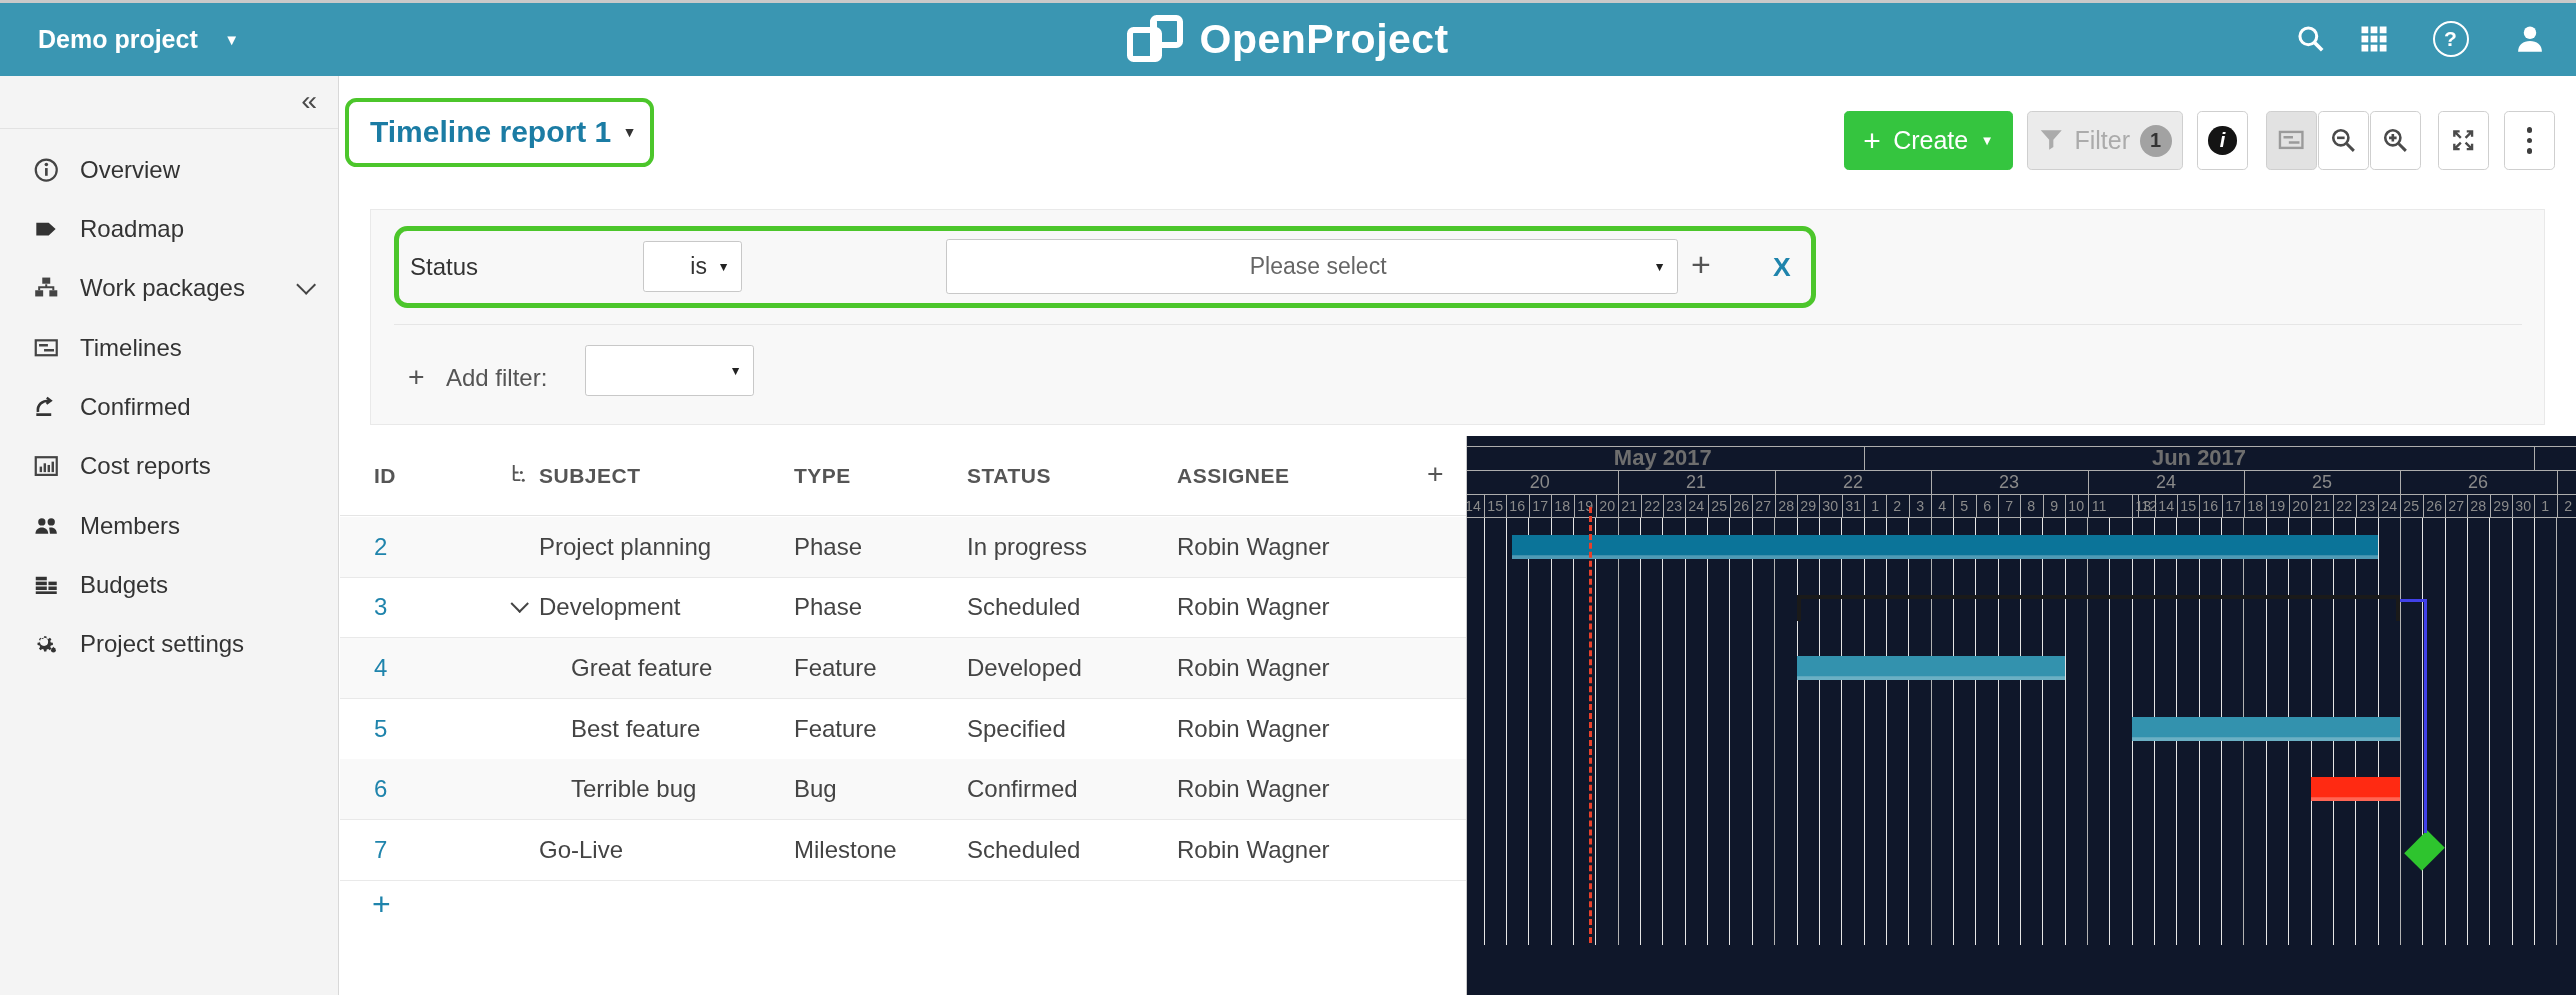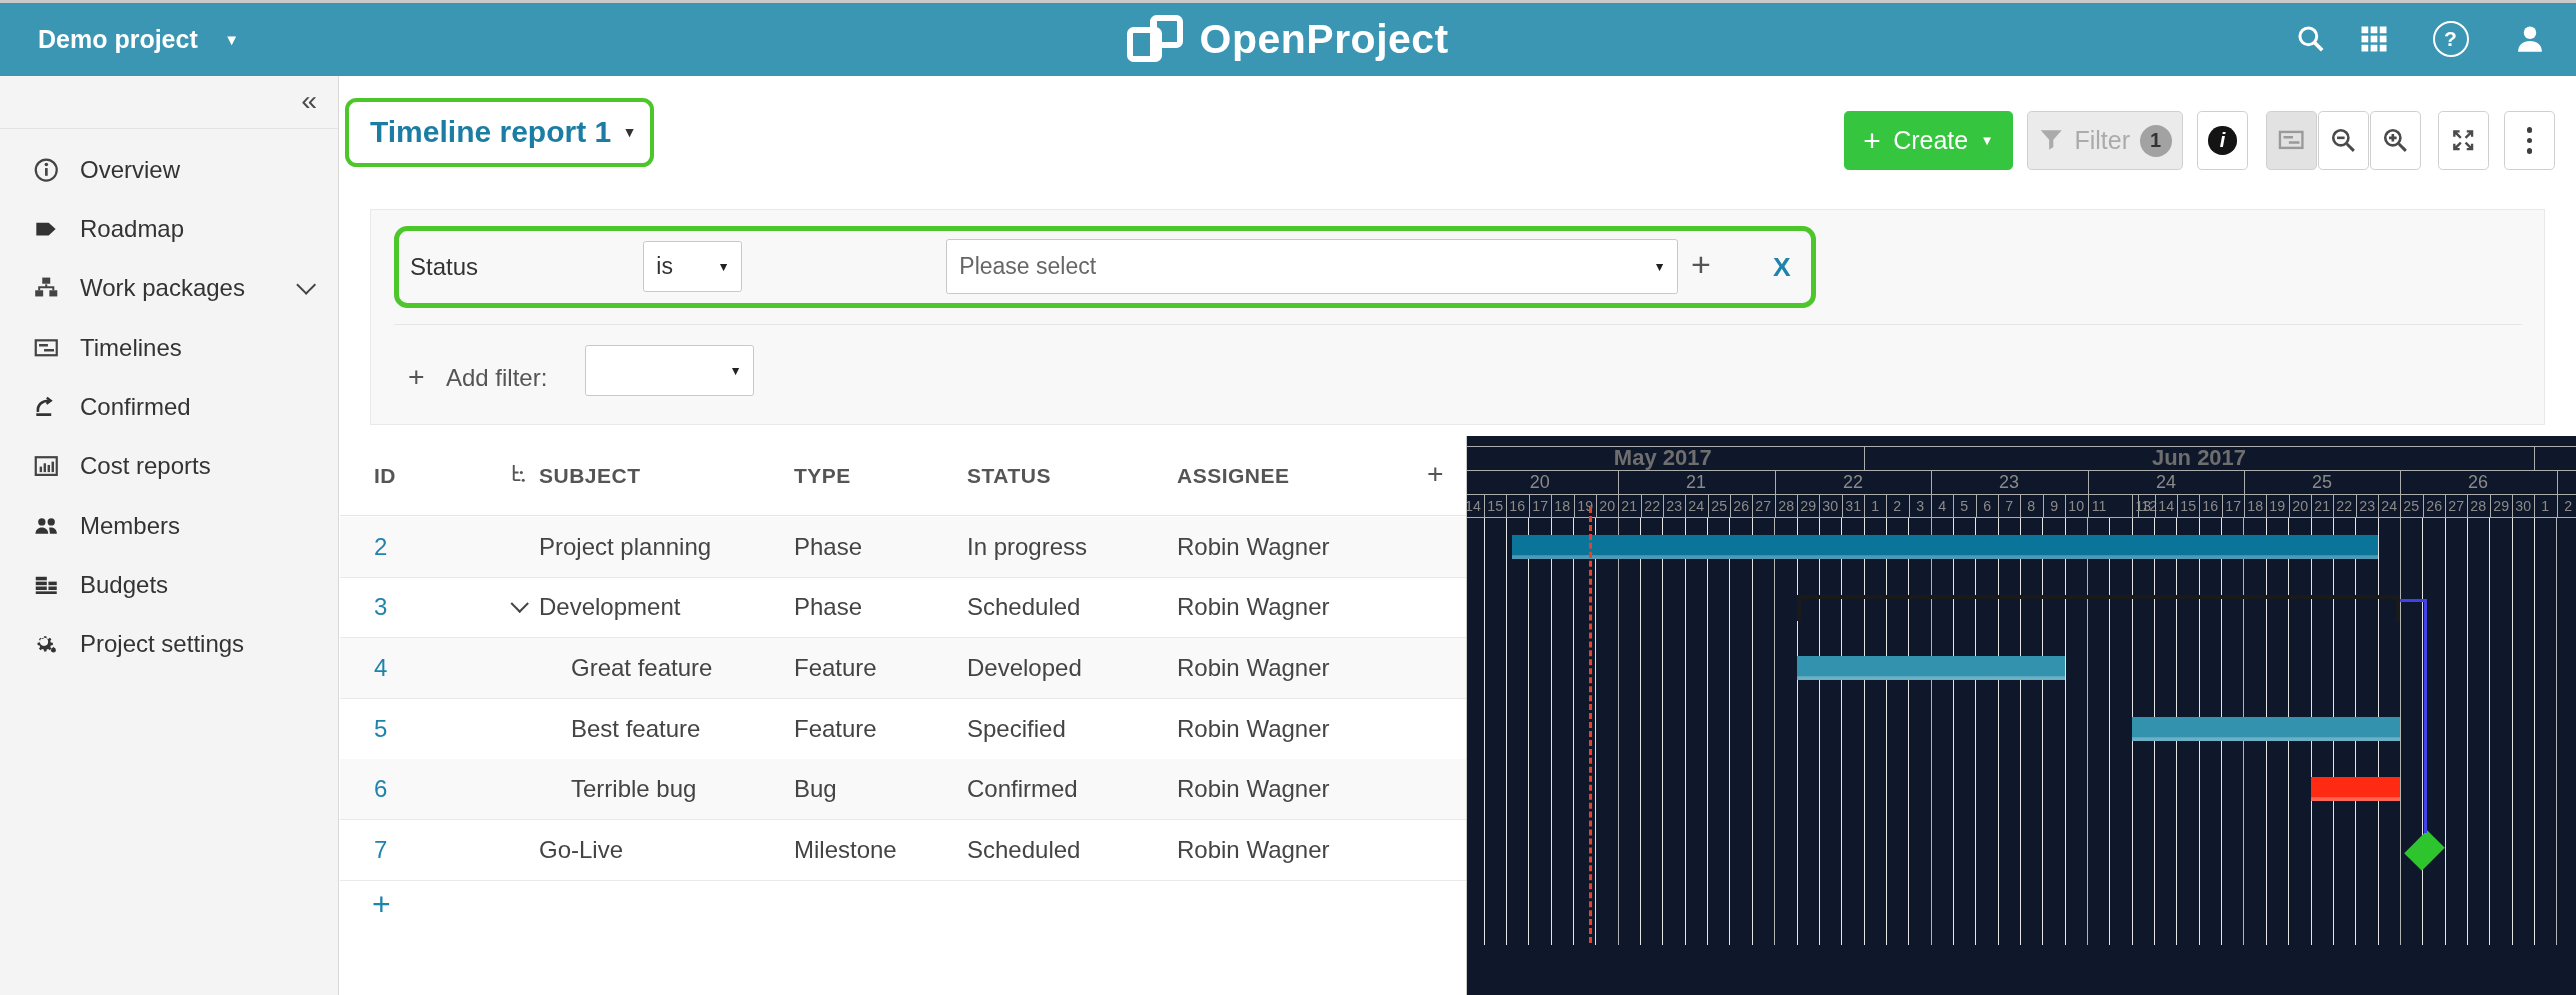--- a/index.html
+++ b/index.html
@@ -51,21 +51,21 @@
   #tl-mode-btn{left:2266px;width:51px;background:#E2E2E2;}
   #zoom-out-btn{left:2318px;width:51px;}
   #zoom-in-btn{left:2370px;width:51px;}
   #fullscreen-btn{left:2438px;width:51px;}
   #kebab-btn{left:2504px;width:51px;flex-direction:column;gap:4.7px;}
   #kebab-btn i{width:5.7px;height:5.7px;border-radius:50%;background:#3d3d3d;}
   
   #filter-panel{left:370px;top:209px;width:2175px;height:216px;background:#F8F8F8;border:0.9px solid #E9E9E9;box-sizing:border-box;}
   #filter-annotation{left:394px;top:226px;width:1422px;height:82px;border:5.7px solid #4CC62B;border-radius:13.3px;box-sizing:border-box;}
   #filter-name{left:410px;top:253px;font-size:24px;color:#333;}
-  .selbox{position:absolute;background:#fff;border:0.9px solid #C8C8C8;border-radius:2.8px;box-sizing:border-box;display:flex;align-items:center;cursor:pointer;}
+  .selbox{position:absolute;background:#fff;border:0.9px solid #C8C8C8;border-radius:2.8px;box-sizing:border-box;display:flex;align-items:center;cursor:pointer;justify-content:center;}
   .selbox .txt{margin-left:12.3px;font-size:23px;color:#333;}
   .selbox .ph{color:#666;}
   .selbox .caret{position:absolute;right:11.4px;font-size:12.3px;color:#222;}
   #op-select{left:643px;top:241px;width:99px;height:51px;}
   #value-select{left:946px;top:239px;width:732px;height:55px;}
   #filter-add-value{left:1691px;top:245px;font-size:34px;font-weight:300;color:#555;cursor:pointer;}
   #filter-remove{left:1773px;top:252px;font-size:26.5px;font-weight:bold;color:#1F84AC;cursor:pointer;}
   #filter-divider{left:394px;top:324px;width:2128px;height:0.9px;background:#E6E6E6;}
   #add-filter-plus{left:408px;top:360px;font-size:28.4px;font-weight:300;color:#555;cursor:pointer;}
   #add-filter-label{left:446px;top:364px;font-size:24px;color:#555;}

